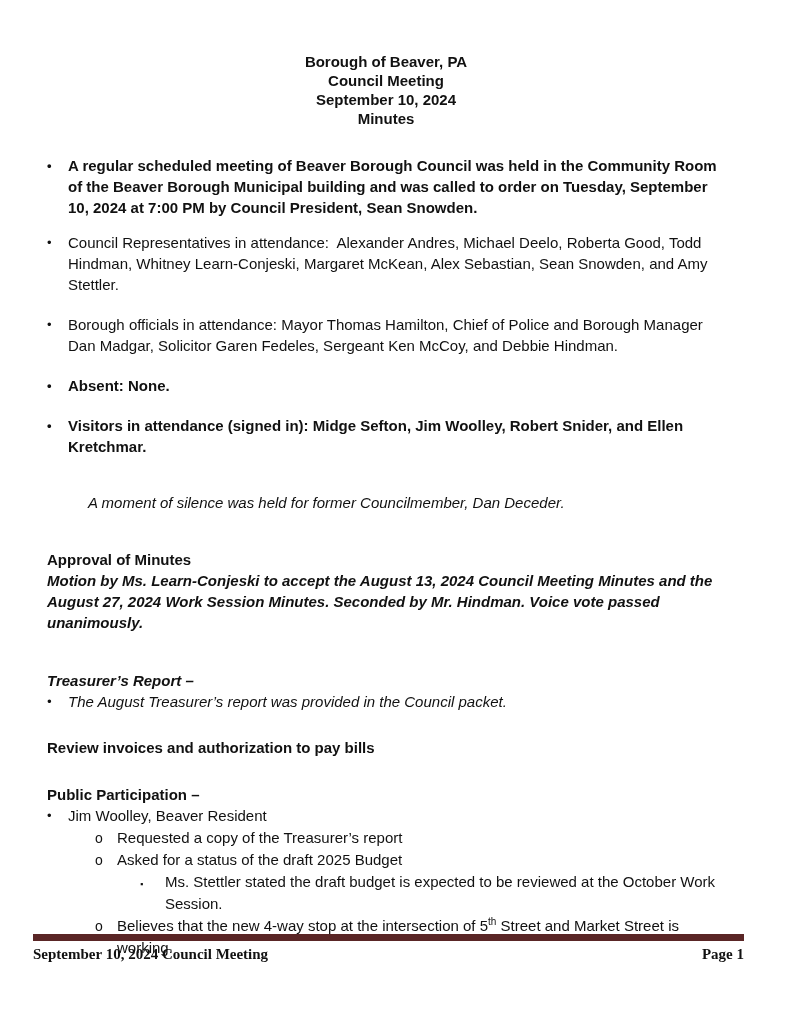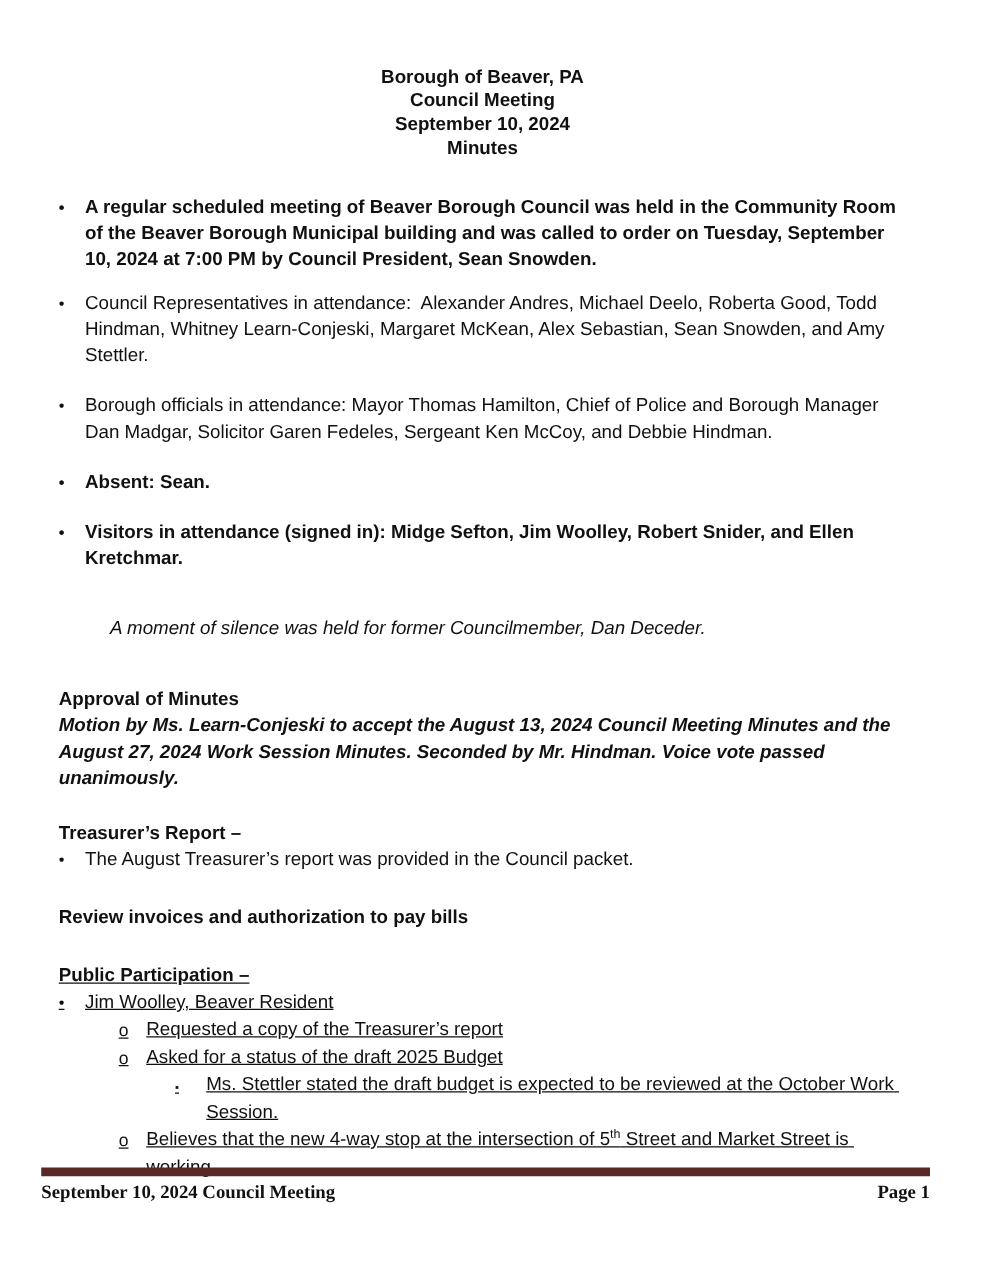--- a/index.html
+++ b/index.html
@@ -32,23 +32,23 @@
   .li1.heavy { font-weight: 600; }
   .li1.last { margin-bottom: 0; }
 
   
   .silence { font-style: italic; margin-top: 35px; margin-left: 41px; }
 
   
   .sec-approval { margin-top: 36px; }
   .heading { font-weight: 700; }
   .motion { font-weight: 700; font-style: italic; }
-  .sec-treasurer { margin-top: 23px; }
+  .sec-treasurer { margin-top: 37px; font-style: italic; }
   .sec-invoices { margin-top: 24px; }
-  .sec-public { margin-top: 26px; text-decoration: underline; }
+  .sec-public { margin-top: 26px; }
 
   .li1.tight { margin-bottom: 0; line-height: 22px; }
 
   
   .li2 {
     display: grid;
     grid-template-columns: 22px 1fr;
     margin-left: 48px;
     line-height: 22px;
   }
@@ -98,21 +98,21 @@
   <div class="li1">
     <span class="marker">•</span>
     <span class="txt">Council Representatives in attendance:  Alexander Andres, Michael Deelo, Roberta Good, Todd Hindman, Whitney Learn-Conjeski, Margaret McKean, Alex Sebastian, Sean Snowden, and Amy Stettler.</span>
   </div>
   <div class="li1">
     <span class="marker">•</span>
     <span class="txt">Borough officials in attendance: Mayor Thomas Hamilton, Chief of Police and Borough Manager Dan Madgar, Solicitor Garen Fedeles, Sergeant Ken McCoy, and Debbie Hindman.</span>
   </div>
   <div class="li1 heavy">
     <span class="marker">•</span>
-    <span class="txt">Absent: Sean.</span>
+    <span class="txt">Absent: None.</span>
   </div>
   <div class="li1 heavy last">
     <span class="marker">•</span>
     <span class="txt">Visitors in attendance (signed in): Midge Sefton, Jim Woolley, Robert Snider, and Ellen Kretchmar.</span>
   </div>
 
   <div class="silence">A moment of silence was held for former Councilmember, Dan Deceder.</div>
 
   <div class="sec-approval">
     <div class="heading">Approval of Minutes</div>

